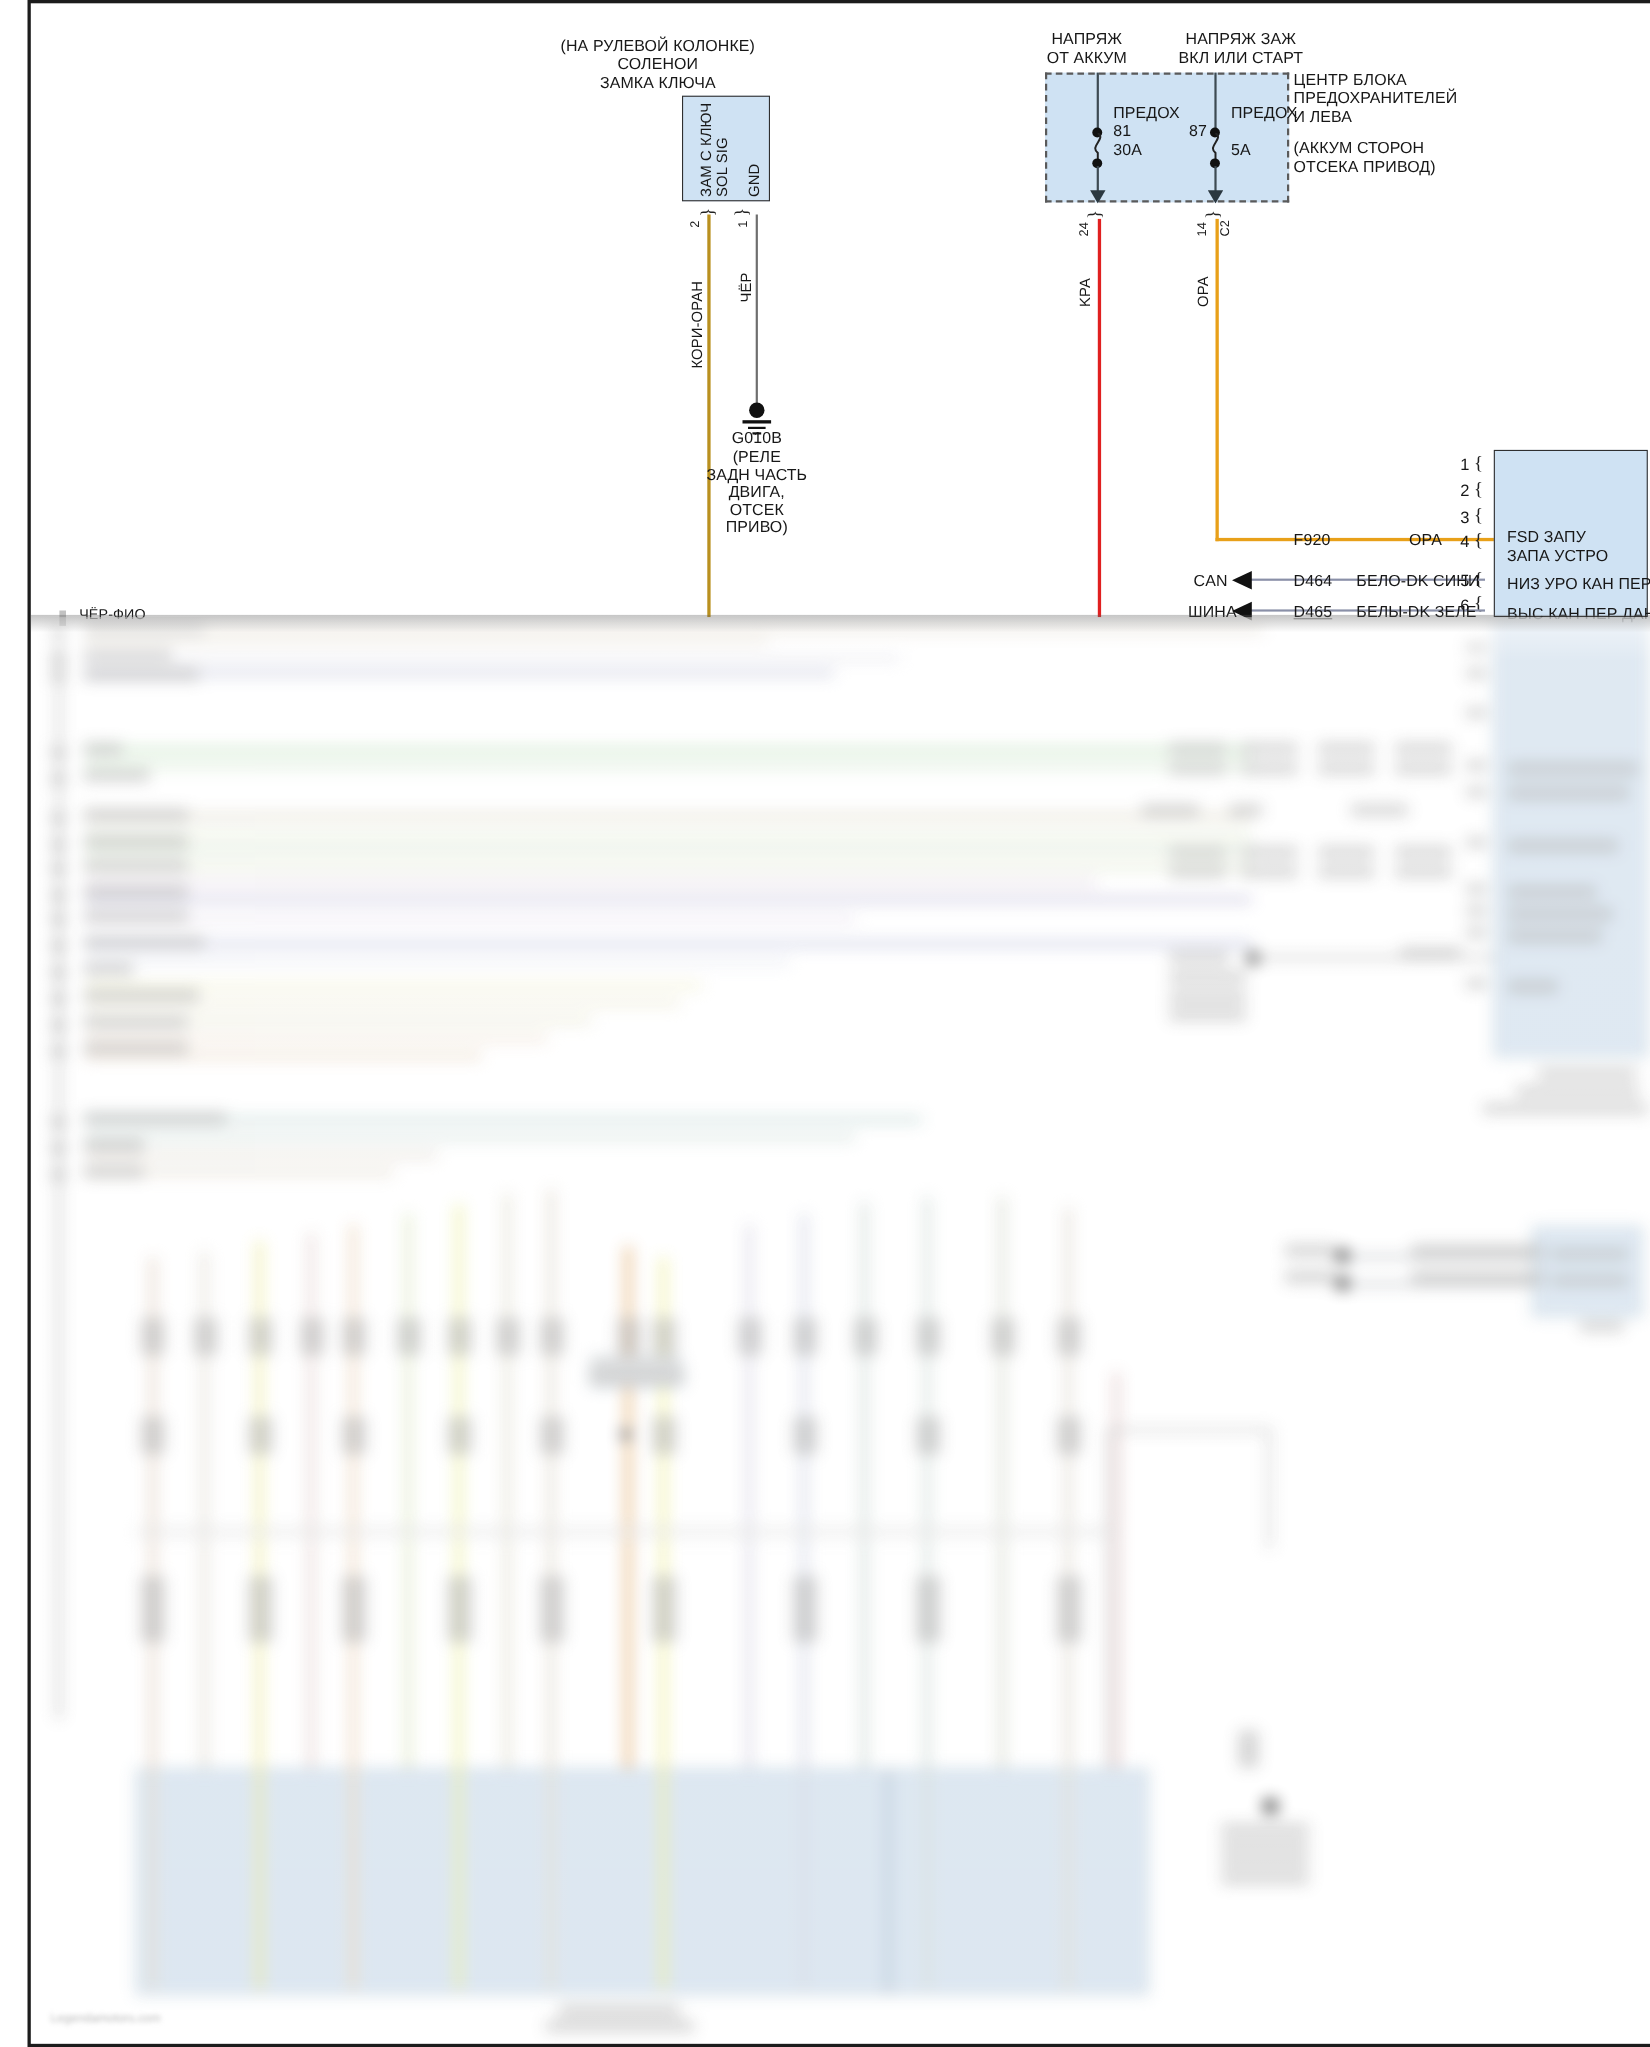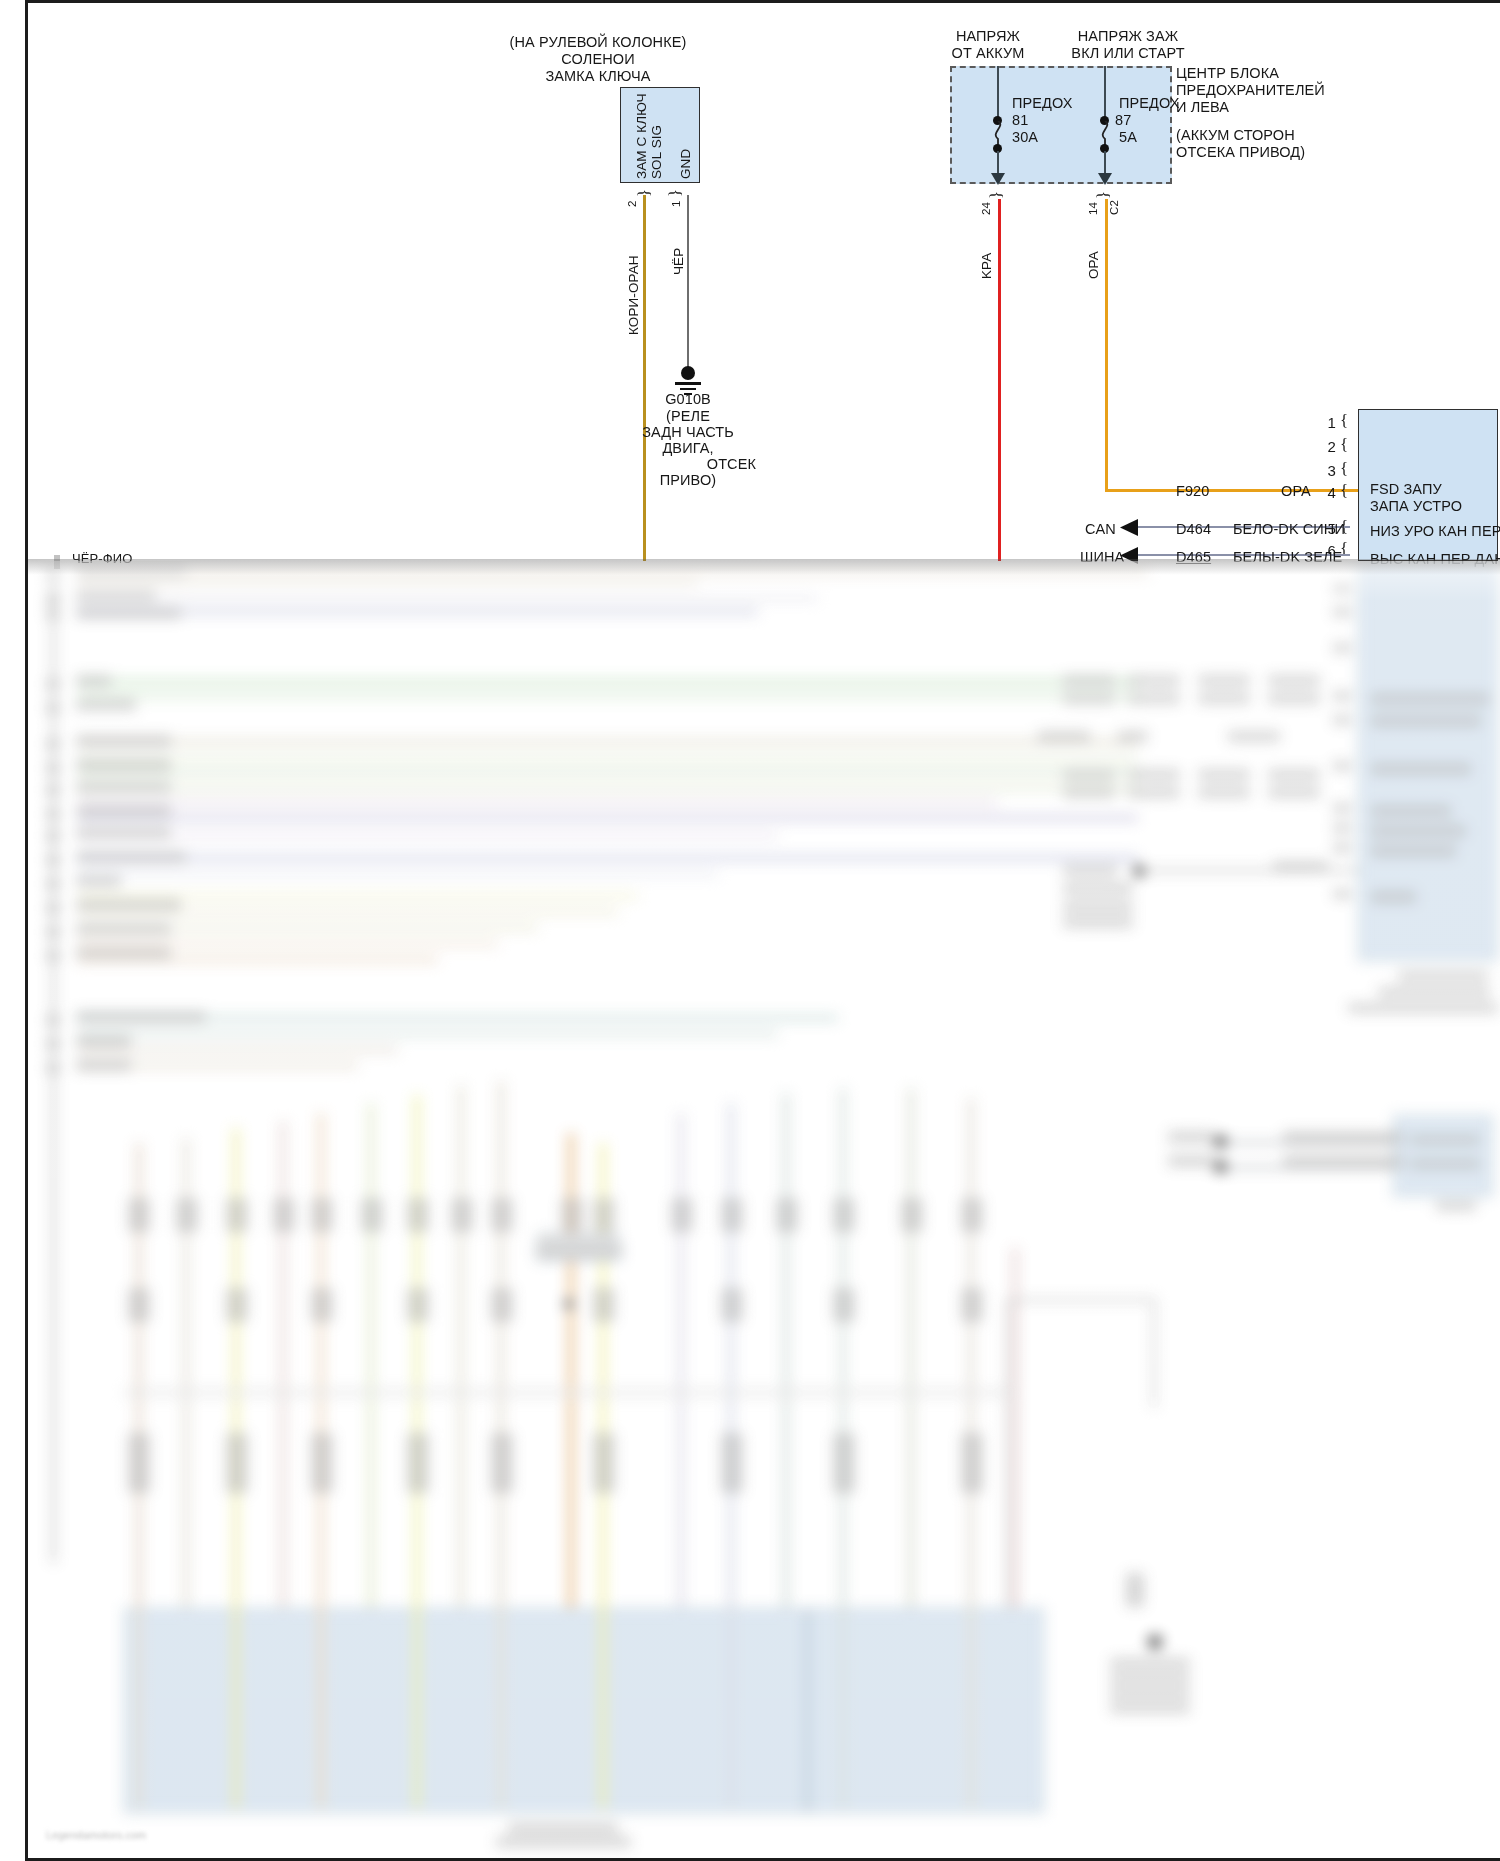--- a/index.html
+++ b/index.html
@@ -72,21 +72,21 @@
 
   <div class="dot" style="left:653px;top:363px;width:14px;height:14px;"></div>
   <div class="abs" style="left:647px;top:379px;width:26px;height:2.5px;background:#111;"></div>
   <div class="abs" style="left:652px;top:385px;width:16px;height:2px;background:#111;"></div>
   <div class="abs" style="left:656px;top:390px;width:8px;height:2px;background:#111;"></div>
 
   <div class="abs txt c" style="left:570px;top:388px;width:180px;text-align:center;">G010B</div>
   <div class="abs txt c" style="left:570px;top:405px;width:180px;">(РЕЛЕ</div>
   <div class="abs txt c" style="left:570px;top:421px;width:180px;">ЗАДН ЧАСТЬ</div>
   <div class="abs txt c" style="left:570px;top:437px;width:180px;">ДВИГА,</div>
-  <div class="abs txt c" style="left:548px;top:453px;width:180px;text-align:right;">ОТСЕК</div>
+  <div class="abs txt c" style="left:570px;top:453px;width:180px;">ОТСЕК</div>
   <div class="abs txt c" style="left:570px;top:469px;width:180px;">ПРИВО)</div>
 
   <div class="abs txt c" style="left:890px;top:25px;width:140px;"><span style="white-space:pre;">НАПРЯЖ
 ОТ АККУМ</span></div>
   <div class="abs txt c" style="left:1010px;top:25px;width:180px;"><span style="white-space:pre;">НАПРЯЖ ЗАЖ
 ВКЛ ИЛИ СТАРТ</span></div>
 
   <div class="abs boxdash" style="left:922px;top:63px;width:222px;height:118px;"></div>
 
   <div class="wire" style="left:969px;top:63px;width:2px;height:52px;background:#3d4a52;"></div>
@@ -109,21 +109,21 @@
   <svg class="abs" style="left:1069px;top:118px;" width="18" height="28">
     <path d="M8 0 C 16 5, 0 12, 8 18 L 8 28" stroke="#222" stroke-width="1.8" fill="none"></path>
   </svg>
   <div class="dot" style="left:1072px;top:141px;width:9px;height:9px;"></div>
   <div class="wire" style="left:1076px;top:148px;width:2px;height:28px;background:#3d4a52;"></div>
   <svg class="abs" style="left:1069px;top:168px;" width="16" height="14">
       <path d="M8 14 L1 2 L15 2 Z" fill="#2b3840"></path>
     </svg>
 
   <div class="abs txt" style="left:1091px;top:92px;">ПРЕДОХ</div>
-  <div class="abs txt" style="left:1087px;top:109px;">87</div>
+  <div class="abs txt" style="left:1053px;top:109px;">87</div>
   <div class="abs txt" style="left:1091px;top:126px;">5A</div>
 
   <div class="abs txt" style="left:1148px;top:62px;">ЦЕНТР БЛОКА</div>
   <div class="abs txt" style="left:1148px;top:79px;">ПРЕДОХРАНИТЕЛЕЙ</div>
   <div class="abs txt" style="left:1148px;top:96px;">И ЛЕВА</div>
   <div class="abs txt" style="left:1148px;top:124px;">(АККУМ СТОРОН</div>
   <div class="abs txt" style="left:1148px;top:141px;">ОТСЕКА ПРИВОД)</div>
 
   <div class="pin-brk" style="left:964px;top:182px;transform:rotate(90deg);">{</div>
   <div class="pin-brk" style="left:1071px;top:182px;transform:rotate(90deg);">{</div>

